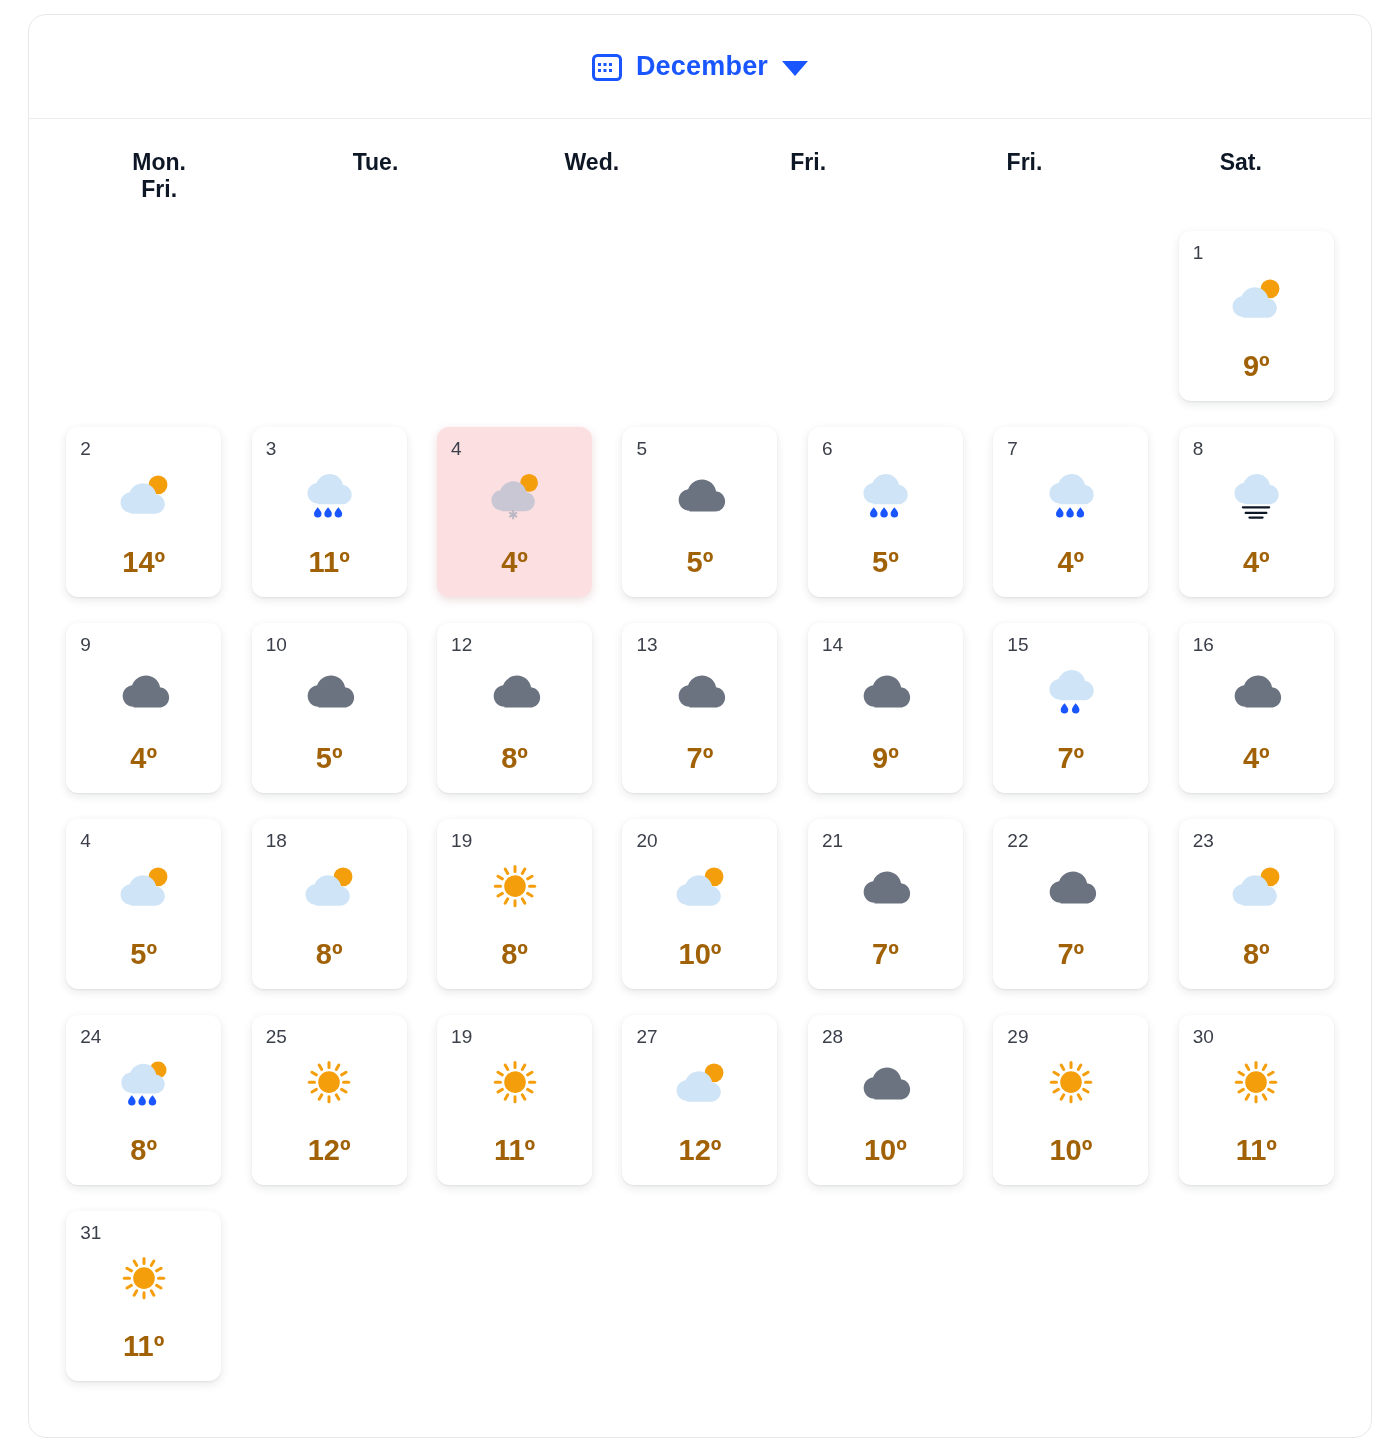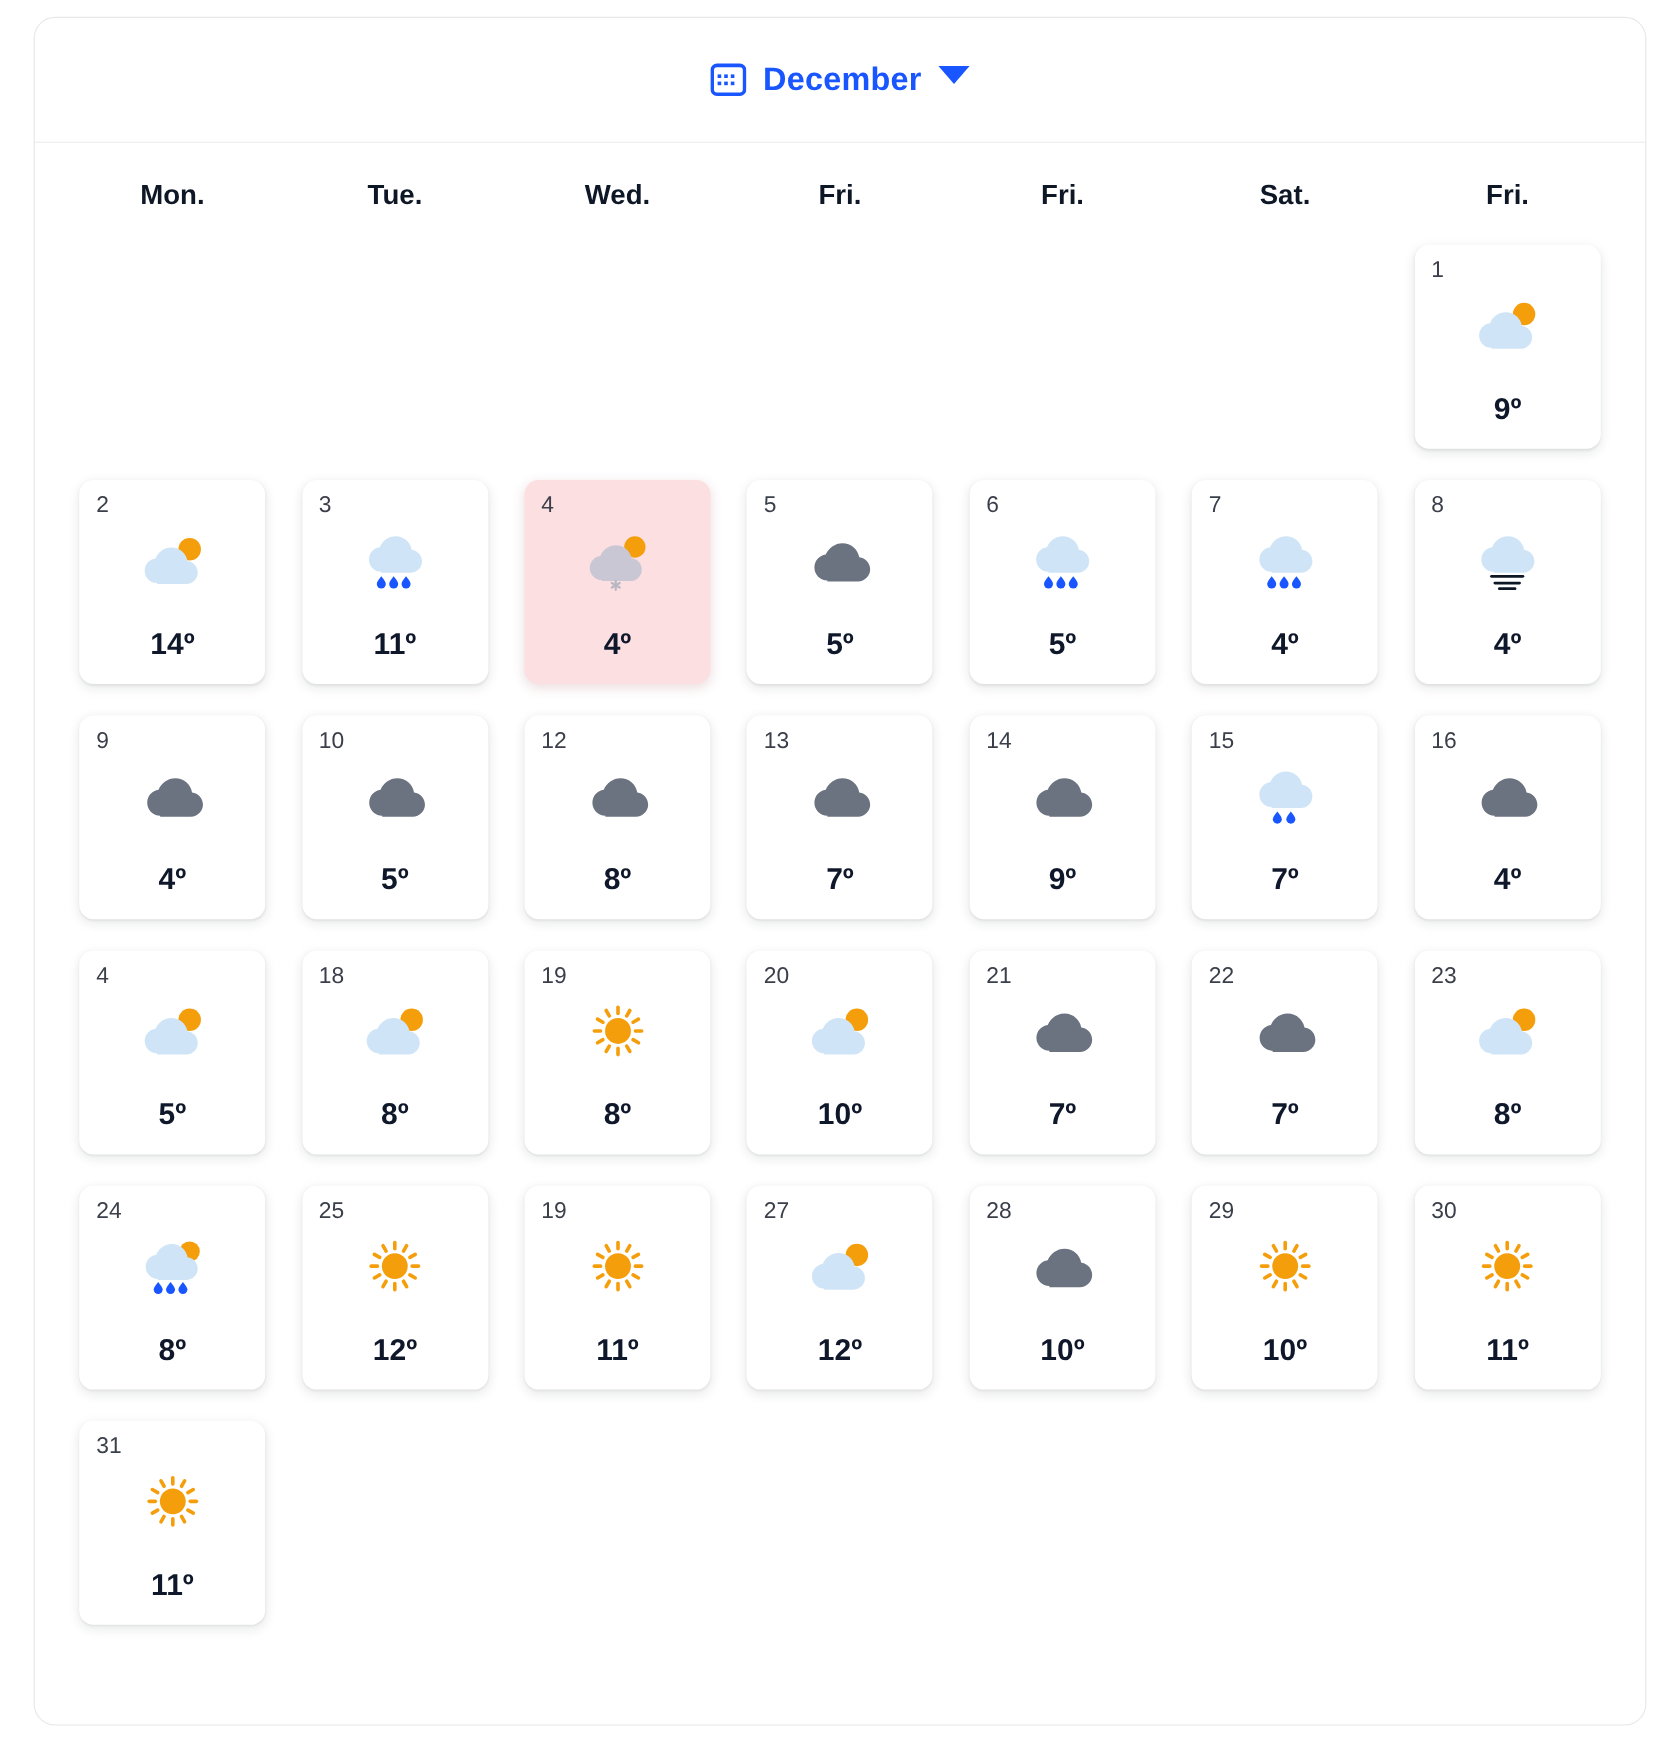--- a/index.html
+++ b/index.html
@@ -27,20 +27,21 @@
   }
   .header {
     height: 103px;
     border-bottom: 1px solid #ededef;
     display: flex;
     align-items: center;
     justify-content: center;
   }
   .month-selector {
     display: flex;
+    align-items: center;
     gap: 14px;
     cursor: pointer;
     user-select: none;
   }
   .cal-icon {
     width: 30px;
     height: 30px;
     display: block;
   }
   .month-label {
@@ -52,21 +53,21 @@
   .chevron {
     width: 0;
     height: 0;
     border-left: 13px solid transparent;
     border-right: 13px solid transparent;
     border-top: 15px solid #1a56ff;
     margin-top: 4px;
   }
   .weekday-row {
     display: grid;
-    grid-template-columns: repeat(7, 1fr);
+    grid-template-columns: repeat(6, 1fr);
     padding: 30px 22px 0 22px;
   }
   .weekday {
     text-align: center;
     font-size: 23px;
     font-weight: 700;
     color: #0e1726;
   }
   .grid {
     display: grid;
@@ -111,23 +112,23 @@
     display: flex;
     align-items: center;
     justify-content: center;
   }
   .day-temp {
     position: absolute;
     left: 0;
     right: 0;
     bottom: 18px;
     text-align: center;
-    font-size: 25px;
+    font-size: 29px;
     font-weight: 700;
-    color: #0f172a;
+    color: #a16207;
   }
   svg { display:block; }
 </style>
 </head>
 <body>
 
 <div class="app-card">
 
   <div class="header">
     <div class="month-selector">

